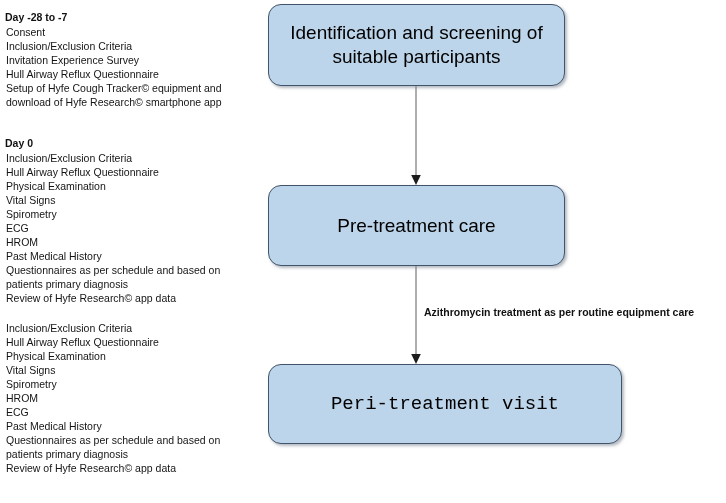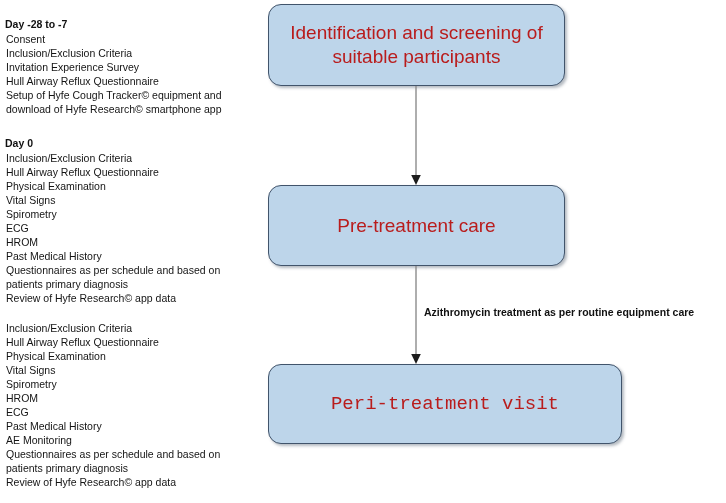--- a/index.html
+++ b/index.html
@@ -39,41 +39,41 @@
     font-size: 10.5px;
     font-weight: normal;
     line-height: 14px;
     color: #141414;
     white-space: nowrap;
   }
   .timepoint-list li.wrap {
     white-space: normal;
   }
 
-  #block-screening { top: 17px; }
+  #block-screening { top: 10px; }
   #block-day0      { top: 136px; }
   #block-day2842   { top: 320px; }
 
   
   .flow-box {
     position: absolute;
     box-sizing: border-box;
     background: #bdd5ea;
     border: 1.6px solid #41546b;
     border-radius: 13px;
     display: flex;
     align-items: center;
     justify-content: center;
     text-align: center;
     box-shadow: 2px 2px 3px rgba(90, 105, 120, 0.45);
   }
   .flow-box-label {
     font-size: 19px;
     line-height: 24px;
-    color: #b91c1c;
+    color: #000000;
     font-weight: normal;
     padding: 0 10px;
   }
 
   #box-identification {
     left: 268px;
     top: 4px;
     width: 297px;
     height: 82px;
   }
@@ -146,21 +146,20 @@
 <div class="timepoint-block" id="block-day2842">
   <ul class="timepoint-list">
     <li>Inclusion/Exclusion Criteria</li>
     <li>Hull Airway Reflux Questionnaire</li>
     <li>Physical Examination</li>
     <li>Vital Signs</li>
     <li>Spirometry</li>
     <li>HROM</li>
     <li>ECG</li>
     <li>Past Medical History</li>
-    <li>AE Monitoring</li>
     <li class="wrap">Questionnaires as per schedule and based on patients primary diagnosis</li>
     <li>Review of Hyfe Research© app data</li>
   </ul>
 </div>
 
 <div class="flow-box" id="box-identification">
   <span class="flow-box-label">Identification and screening of suitable participants</span>
 </div>
 
 <div class="flow-box" id="box-pre-treatment">

